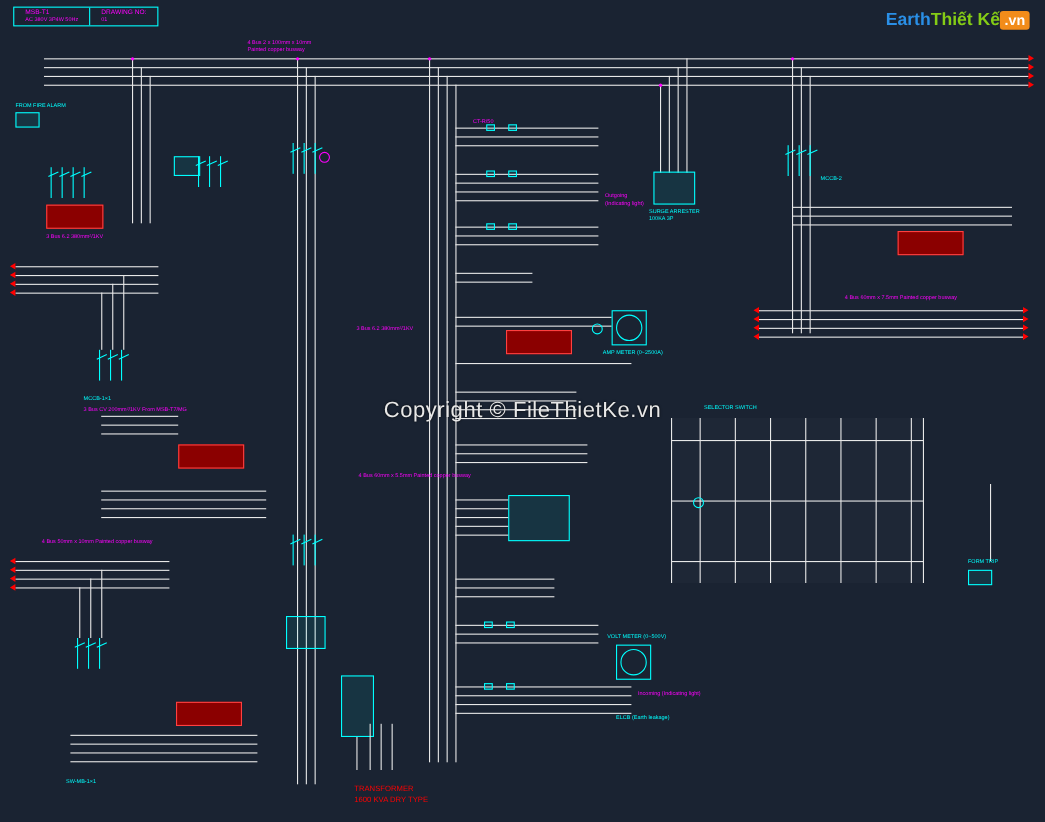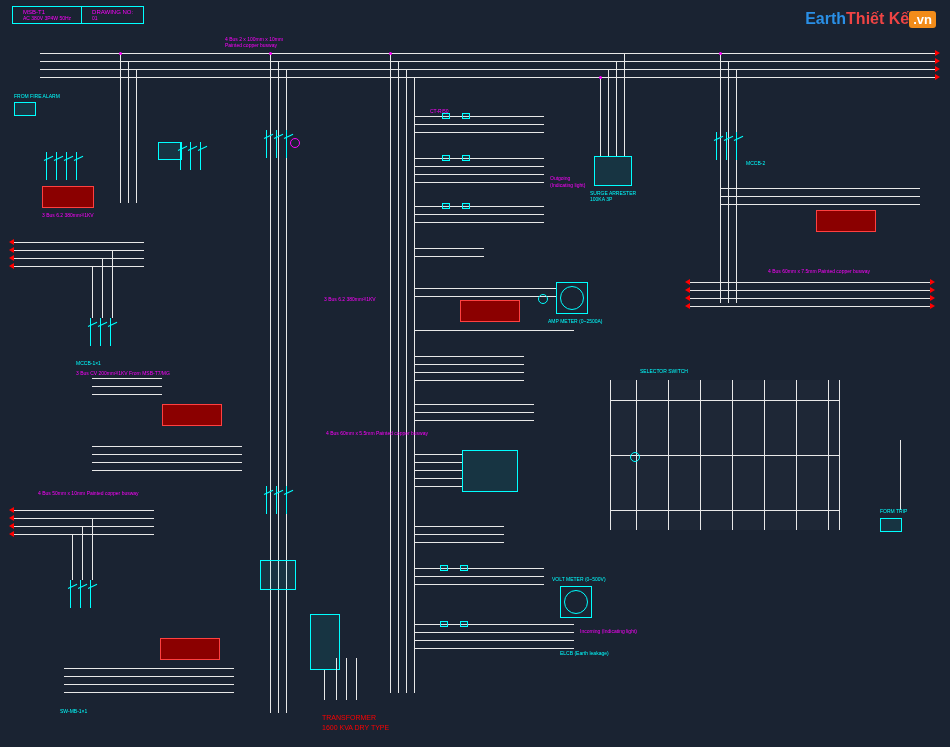--- a/index.html
+++ b/index.html
@@ -93,23 +93,24 @@
       <div>MSB-T1</div>
       <div class="sub">AC 380V 3P4W 50Hz</div>
     </div>
     <div class="title-cell">
       <div>DRAWING NO:</div>
       <div class="sub">01</div>
     </div>
   </div>
 
   <div class="logo">
-    <span class="blue">Earth</span><span style="color:#ef4444">Thiết Kế</span><span class="orange">.vn</span>
-  </div>
-
+    <span class="blue">Earth</span><span style="color:#84cc16">Thiết Kế</span><span class="orange">.vn</span>
+  </div>
+
+  <div class="copyright">Copyright © FileThietKe.vn</div>
 
   <div class="h" style="left:40px; top:53px; width:895px"></div>
   <div class="h" style="left:40px; top:61px; width:895px"></div>
   <div class="h" style="left:40px; top:69px; width:895px"></div>
   <div class="h" style="left:40px; top:77px; width:895px"></div>
   <div class="arrow-r" style="left:935px; top:50px"></div>
   <div class="arrow-r" style="left:935px; top:58px"></div>
   <div class="arrow-r" style="left:935px; top:66px"></div>
   <div class="arrow-r" style="left:935px; top:74px"></div>
   <div class="lbl" style="left:225px; top:36px">4 Bus 2 x 100mm x 10mm</div>

